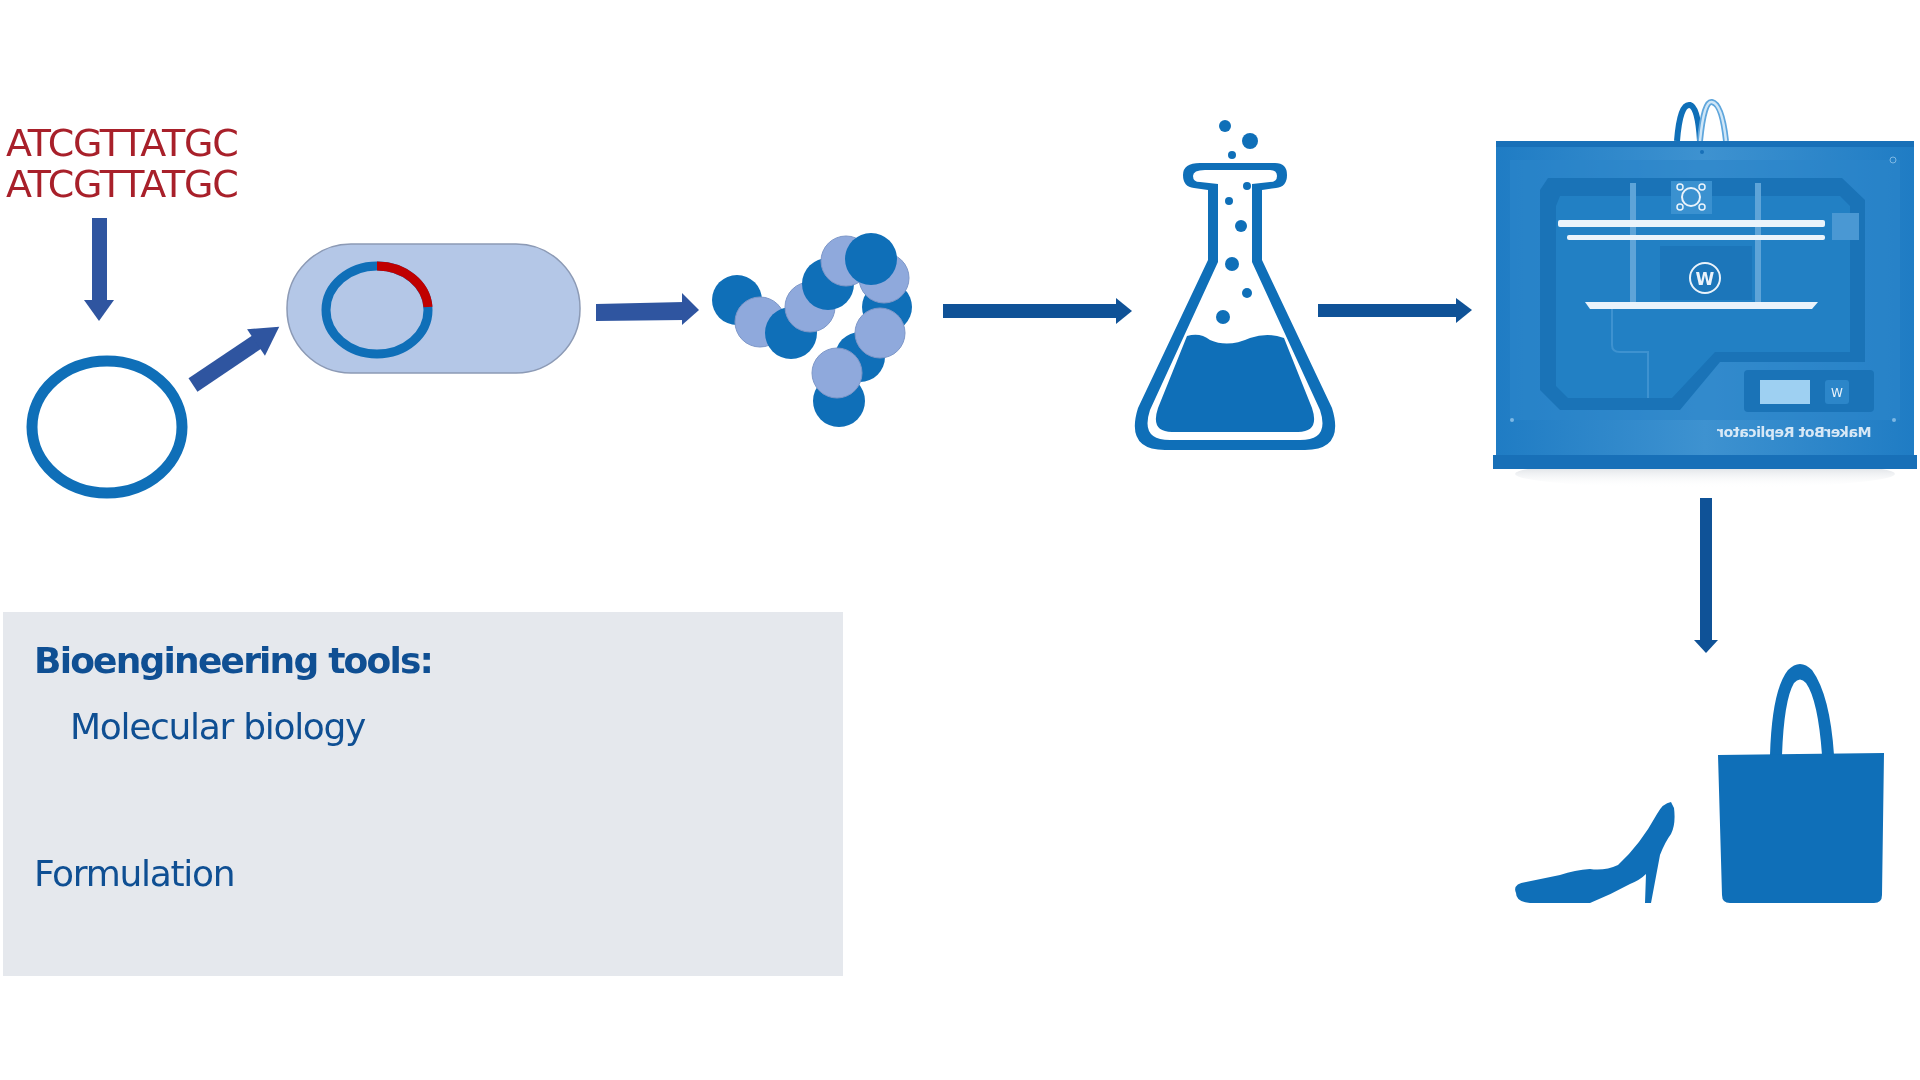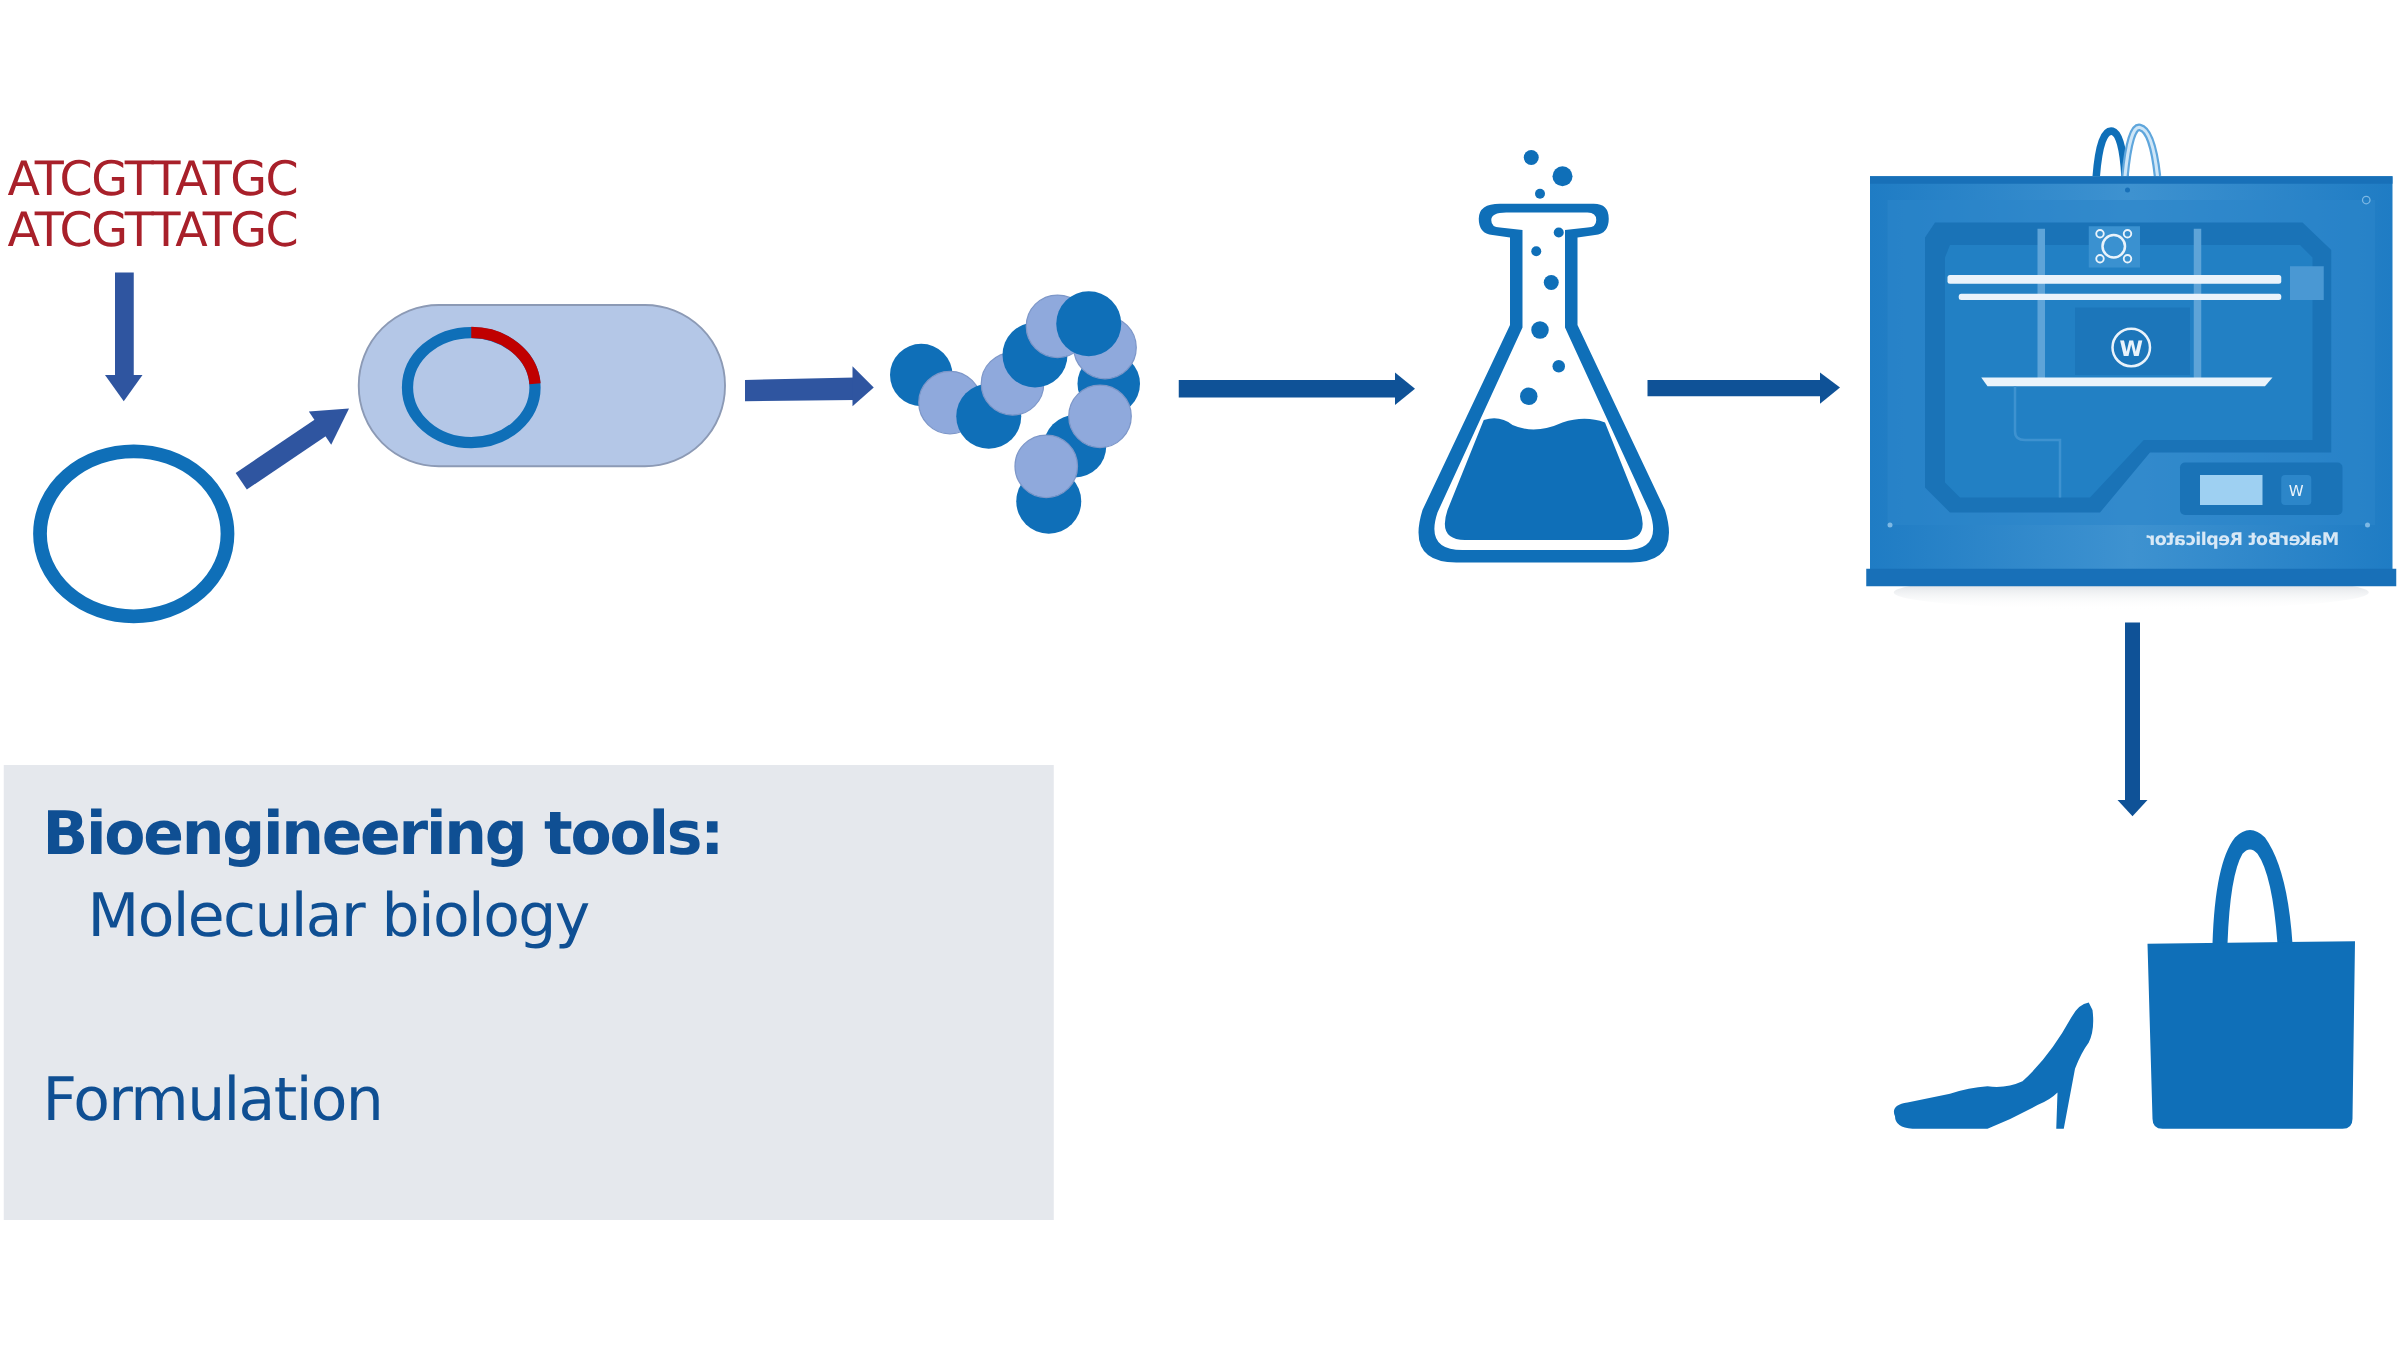--- a/index.html
+++ b/index.html
@@ -1,21 +1,21 @@
 <!DOCTYPE html>
 <html><head>
 <meta charset="utf-8">
 <style>
   html, body { margin:0; padding:0; background:#ffffff; }
   body { width:1920px; height:1080px; position:relative; overflow:hidden; font-family:"Liberation Sans", sans-serif; }
   .abs { position:absolute; }
   #diagram { position:absolute; left:0; top:0; width:1920px; height:1080px; }
   .dna-line { position:absolute; left:6px; color:#A8202A; font-family:"DejaVu Sans", sans-serif; font-size:38px; letter-spacing:-1.2px; line-height:1; white-space:nowrap; }
   #tools-box { position:absolute; left:3px; top:612px; width:840px; height:364px; background:#E5E8ED; }
-  .tool-line { position:absolute; left:31px; color:#0F4F93; font-family:"DejaVu Sans", sans-serif; font-size:48px; letter-spacing:-1.3px; line-height:1; white-space:nowrap; }
+  .tool-line { position:absolute; left:31px; color:#0F4F93; font-family:"DejaVu Sans", sans-serif; font-size:36px; letter-spacing:-1.3px; line-height:1; white-space:nowrap; }
   .tool-heading { font-weight:bold; letter-spacing:-1.8px; }
   .printer-label { position:absolute; left:1712px; top:424px; width:165px; color:#EAF3FB; font-family:"DejaVu Sans", sans-serif; font-weight:bold; font-size:14px; letter-spacing:-0.4px; transform:scaleX(-1); text-align:center; white-space:nowrap; opacity:0.9; }
 </style>
 </head>
 <body>
 
 <div id="diagram">
 
   <div class="dna-line" style="top:124px;">ATCGTTATGC</div>
   <div class="dna-line" style="top:165px;">ATCGTTATGC</div>

